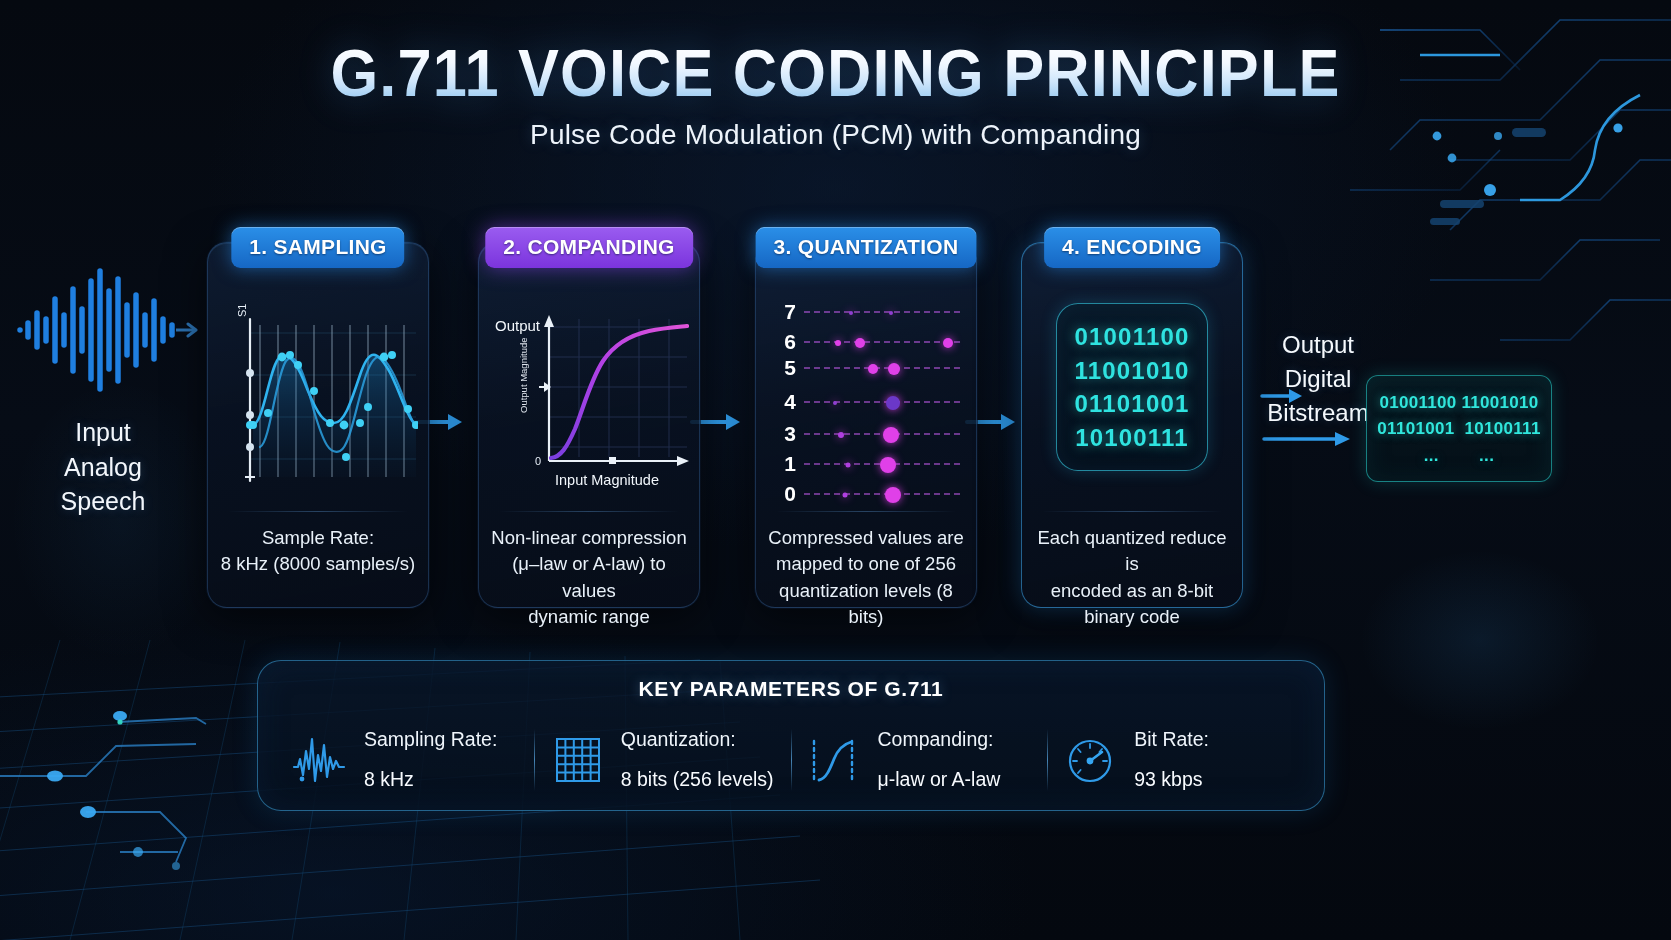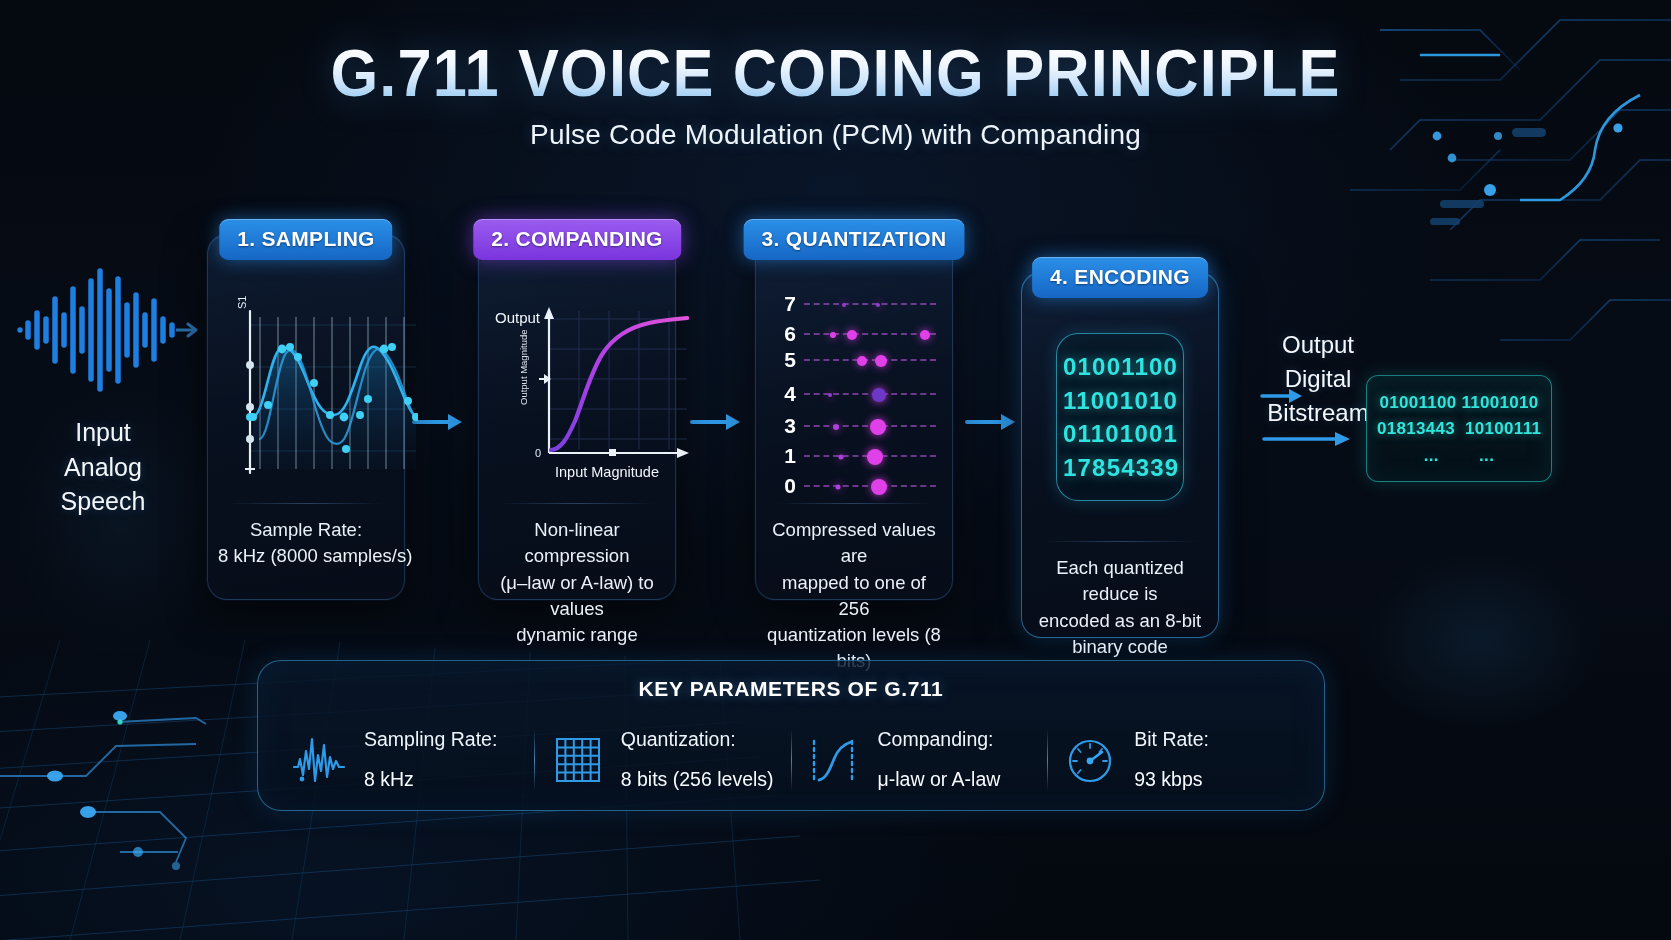--- a/index.html
+++ b/index.html
@@ -71,22 +71,22 @@
   .source-label {
     margin-top: 16px;
     font-size: 25px;
     color: #f3f7fc;
     line-height: 1.38;
     text-shadow: 0 0 10px rgba(110,180,255,0.25);
   }
 
   .card {
     position: absolute;
-    top: 24px;
-    width: 198px;
+    top: 32px;
+    width: 222px;
     height: 366px;
     border-radius: 20px;
     background:
       linear-gradient(170deg, rgba(20,38,66,0.62) 0%, rgba(9,18,34,0.86) 45%, rgba(7,13,25,0.92) 100%);
     border: 1px solid rgba(70,130,200,0.30);
     box-shadow:
       0 0 0 1px rgba(10,20,38,0.6),
       0 10px 40px rgba(0,0,0,0.55),
       inset 0 1px 0 rgba(140,200,255,0.10);
     overflow: visible;
@@ -94,21 +94,21 @@
   .card::before {
     content: "";
     position: absolute;
     left: 18%; right: 18%; top: -1px; height: 2px;
     background: linear-gradient(90deg, rgba(80,180,255,0) 0%, rgba(140,215,255,0.85) 50%, rgba(80,180,255,0) 100%);
     filter: blur(1px);
   }
   .card.c1 { left: 207px; }
   .card.c2 { left: 478px; padding-left: 44px; }
   .card.c3 { left: 755px; }
-  .card.c4 { left: 1021px; border-color: rgba(60,170,240,0.55); box-shadow: 0 0 22px rgba(40,140,230,0.28), 0 10px 40px rgba(0,0,0,0.55), inset 0 1px 0 rgba(140,210,255,0.12); margin-top: 38px; }
+  .card.c4 { left: 1021px; border-color: rgba(60,170,240,0.55); box-shadow: 0 0 22px rgba(40,140,230,0.28), 0 10px 40px rgba(0,0,0,0.55), inset 0 1px 0 rgba(140,210,255,0.12); }
 
   .card-badge {
     position: absolute;
     top: -16px; left: 50%;
     transform: translateX(-50%);
     padding: 8px 18px 9px;
     border-radius: 9px;
     font-size: 21px;
     font-weight: bold;
     letter-spacing: 0.3px;
@@ -615,39 +615,39 @@
       </div>
     </div>
 
     <div class="card c4">
       <div class="card-badge badge-blue">4. ENCODING</div>
       <div class="card-visual">
         <div class="binary-box">
           <div class="binary-line">01001100</div>
           <div class="binary-line">11001010</div>
           <div class="binary-line">01101001</div>
-          <div class="binary-line">17854339</div>
+          <div class="binary-line">10100111</div>
         </div>
       </div>
       <div class="card-divider"></div>
       <div class="card-caption">
         <div>Each quantized reduce is</div>
           <div>encoded as an 8-bit</div>
           <div>binary code</div>
       </div>
     </div>
 
     <div class="output-label">
       <div>Output</div>
         <div>Digital</div>
         <div>Bitstream</div>
     </div>
     <div class="bitstream-box">
       <div class="bitstream-line">01001100 11001010</div>
-      <div class="bitstream-line">01813443  10100111</div>
+      <div class="bitstream-line">01101001  10100111</div>
       <div class="bitstream-line">...        ...</div>
     </div>
   </div>
 
   <div class="keypanel">
     <div class="keypanel-title">KEY PARAMETERS OF G.711</div>
     <div class="keyrow">
 
       <div class="keyitem">
         <svg class="keyicon" viewBox="0 0 58 50">

